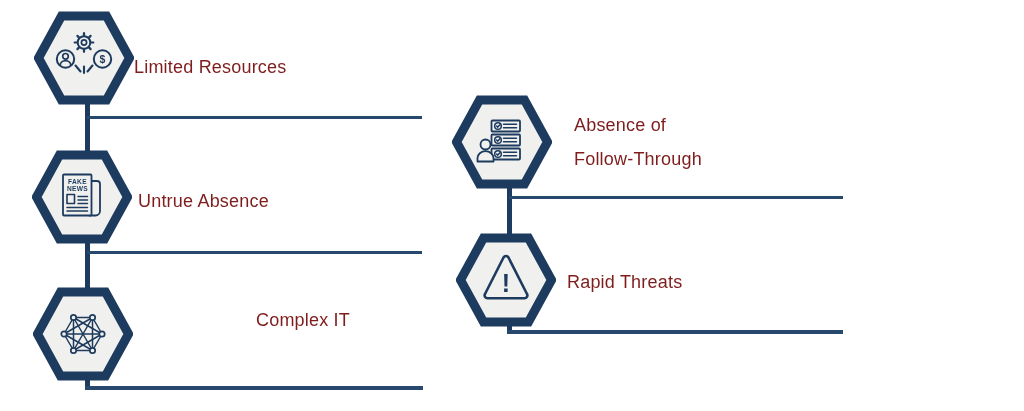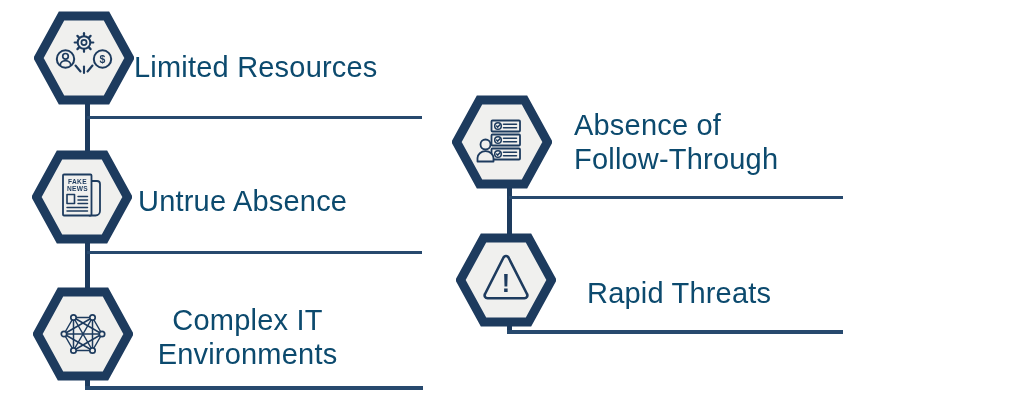--- a/index.html
+++ b/index.html
@@ -24,32 +24,32 @@
   .hex{position:absolute;width:100px;height:94px;}
   .hex svg{display:block;width:100%;height:100%;}
   .hex-1{left:34px;top:11px;}
   .hex-2{left:32px;top:150px;}
   .hex-3{left:33px;top:287px;}
   .hex-4{left:452px;top:95px;}
   .hex-5{left:456px;top:233px;}
   
   .label{
     position:absolute;
-    color:#0c4a6e;
-    font-size:29px;
+    color:#7f1d1d;
+    font-size:18px;
     line-height:34px;
     font-weight:500;
     letter-spacing:0.2px;
     white-space:nowrap;
   }
   .label-1{left:134px;top:50px;}
   .label-2{left:138px;top:184px;}
-  .label-3{left:145px;top:303px;width:205px;text-align:center;}
+  .label-3{left:145px;top:303px;width:205px;text-align:right;}
   .label-4{left:574px;top:108px;width:210px;text-align:left;}
-  .label-5{left:567px;top:276px;margin-left:20px;}
+  .label-5{left:567px;top:265px;}
   .label span{display:block;}
   
   .ic{stroke:#1d3b5e;fill:none;stroke-linecap:round;stroke-linejoin:round;}
   .ic-fill{fill:#f0f0ee;stroke:#1d3b5e;stroke-linecap:round;stroke-linejoin:round;}
   .ic-text{fill:#1d3b5e;font-family:"Liberation Sans","DejaVu Sans",sans-serif;font-weight:700;}
 </style>
 </head>
 <body>
 
 <div class="canvas">
@@ -189,21 +189,20 @@
   </div>
 
   <div class="label label-1">
     <span>Limited Resources</span>
   </div>
   <div class="label label-2">
     <span>Untrue Absence</span>
   </div>
   <div class="label label-3">
     <span>Complex IT</span>
-    <span>Environments</span>
   </div>
   <div class="label label-4">
     <span>Absence of</span>
     <span>Follow-Through</span>
   </div>
   <div class="label label-5">
     <span>Rapid Threats</span>
   </div>
 
 </div>

